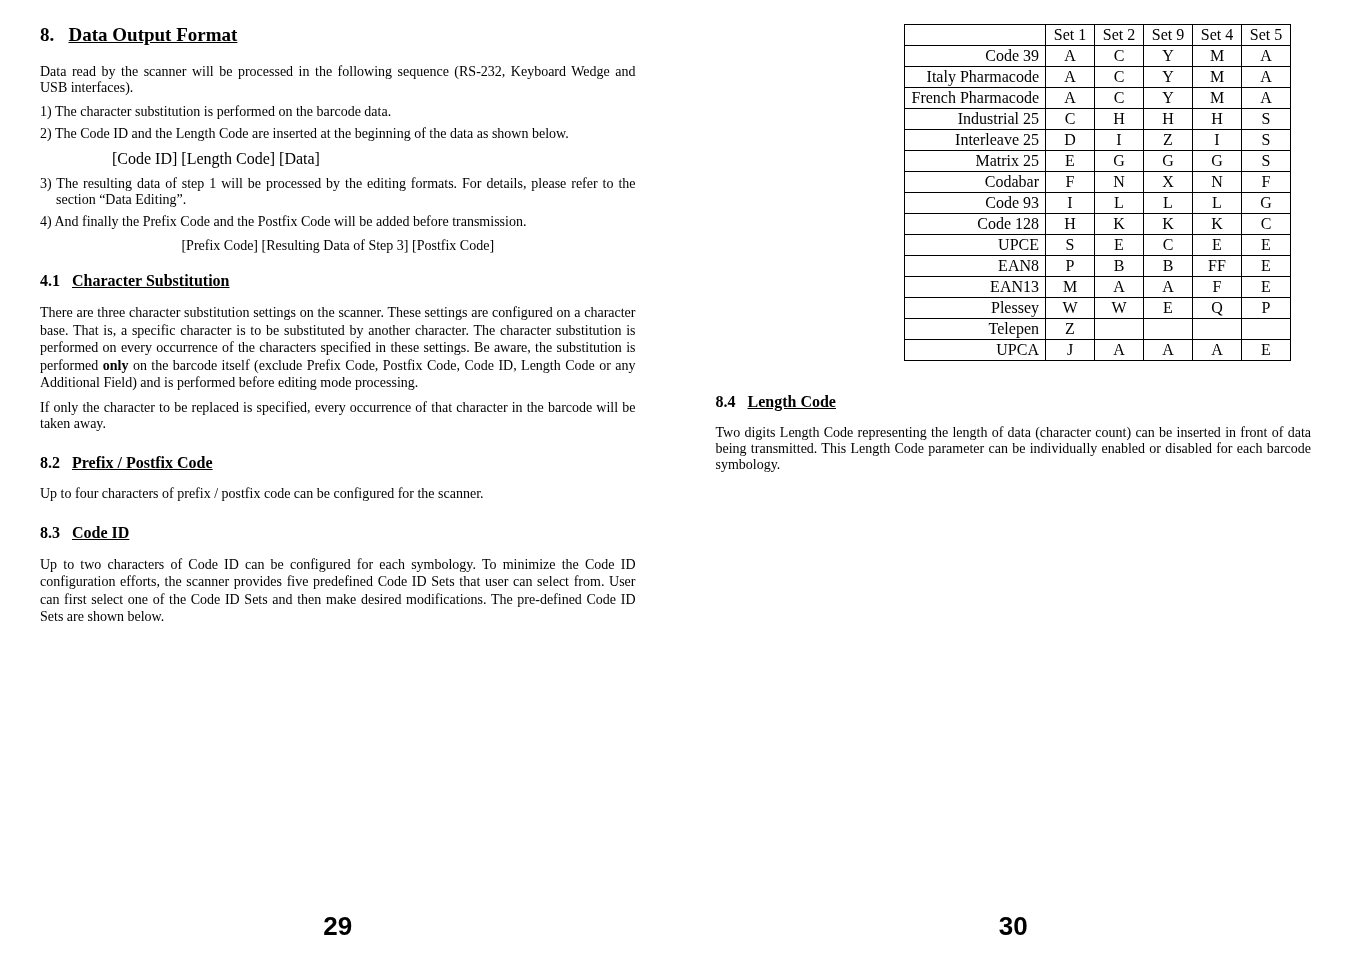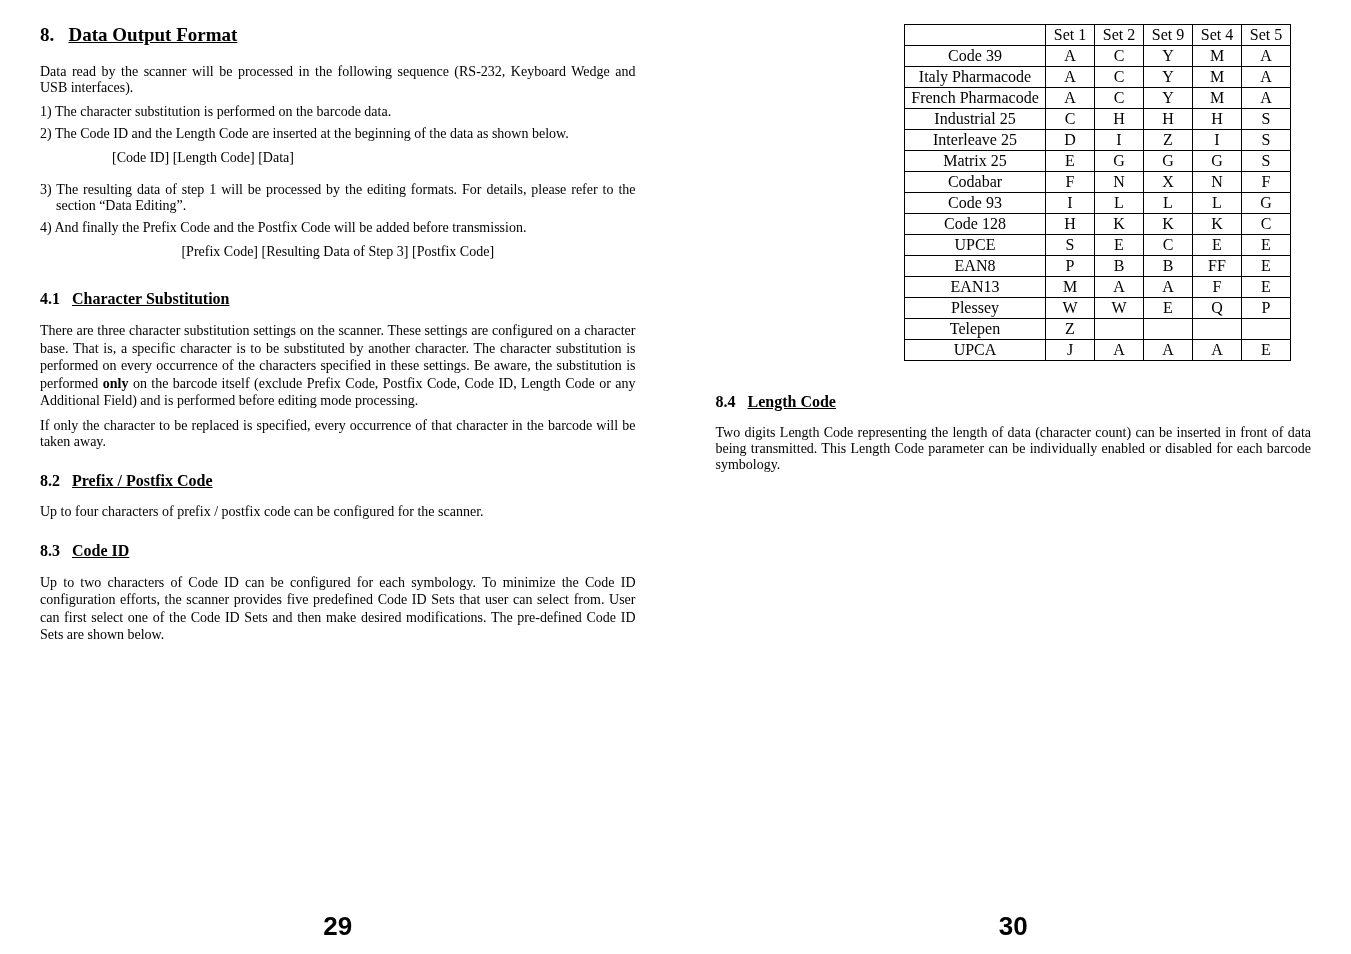--- a/index.html
+++ b/index.html
@@ -31,22 +31,22 @@
   .sub-title {
     font-family: "Book Antiqua", Palatino, serif;
     font-weight: bold;
     font-size: 16px;
     margin: 14px 0 14px 0;
   }
   .sub-title .text { text-decoration: underline; text-align: center; }
   p.body { font-size: 14px; margin: 0 0 8px 0; text-align: justify; }
   p.body.narrow { line-height: 1.25; }
   .list-item { font-size: 14px; margin: 0 0 6px 0; text-align: justify; padding-left: 16px; text-indent: -16px; }
-  .center-line { font-size: 14px; text-align: center; margin: 2px 0 16px 0; }
-  .indent-line { font-size: 14px; margin: 2px 0 16px 72px; }
+  .center-line { font-size: 14px; text-align: center; margin: 2px 0 4px 0; }
+  .indent-line { font-size: 16px; margin: 2px 0 8px 72px; }
   strong.only { font-weight: bold; }
   .page-number {
     font-family: Arial, Helvetica, sans-serif;
     font-weight: 900;
     font-size: 26px;
     text-align: center;
     margin-top: auto;
     padding-top: 14px;
   }
 
@@ -58,21 +58,21 @@
     margin-bottom: 18px;
   }
   table.codeid th, table.codeid td {
     border: 1px solid #000;
     padding: 1px 6px;
     text-align: center;
     min-width: 36px;
     font-weight: normal;
   }
   table.codeid th:first-child, table.codeid td:first-child {
-    text-align: center;
+    text-align: right;
     min-width: 128px;
   }
   table.codeid thead th { font-weight: normal; }
 
   .right-content { display:flex; flex-direction:column; height:100%; }
 </style>
 </head>
 <body>
 
 <div class="page">

